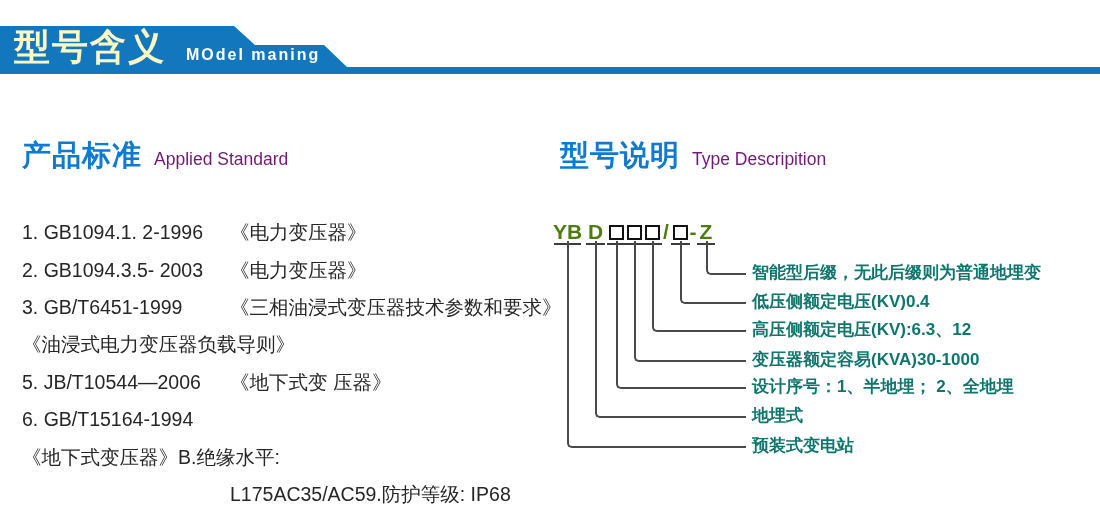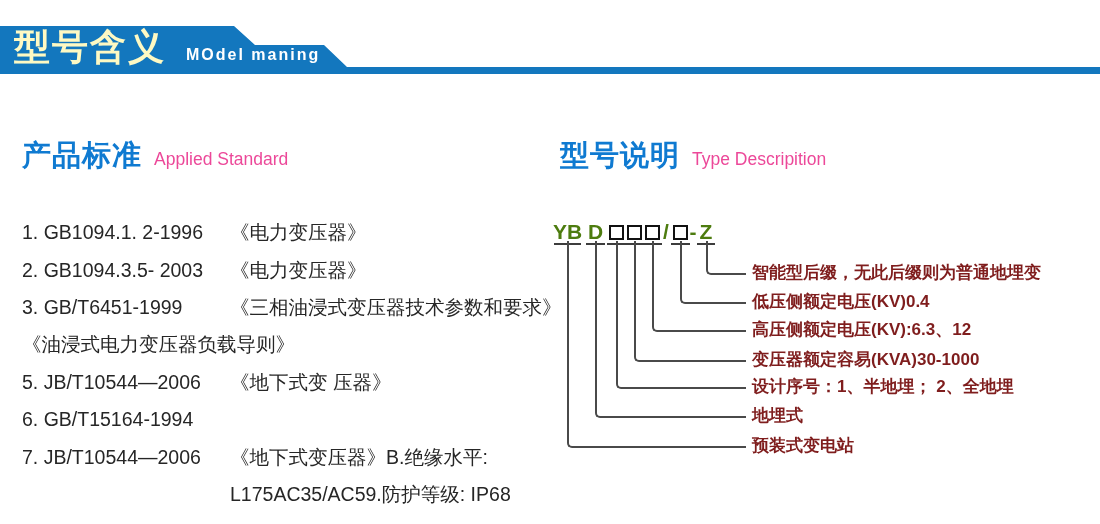--- a/index.html
+++ b/index.html
@@ -18,42 +18,42 @@
   }
   .banner-sub{
     position:absolute;left:186px;top:20px;color:#ffffff;font-size:16px;font-weight:bold;
     letter-spacing:2px;
   }
   
   .section-heading{position:absolute;display:flex;align-items:baseline;white-space:nowrap;}
   .heading-std{left:22px;top:136px;}
   .heading-model{left:560px;top:136px;}
   .heading-cn{color:#0f7ad1;font-size:29px;font-weight:bold;letter-spacing:1px;}
-  .heading-en{color:#ec4899;font-size:17.5px;margin-left:12px;}
+  .heading-en{color:#701a75;font-size:17.5px;margin-left:12px;}
   
   .std-list{position:absolute;left:22px;top:214px;width:530px;color:#262626;font-size:19.5px;}
   .std-row{display:flex;height:37.4px;align-items:center;white-space:nowrap;}
   .std-code{width:208px;flex:0 0 208px;}
   .std-title{flex:1;}
   .std-cont{height:37.4px;display:flex;align-items:center;padding-left:208px;white-space:nowrap;}
   
   .code-seg{
     position:absolute;top:223px;height:20px;color:#4d7c0f;font-weight:bold;font-size:21px;
     display:flex;align-items:flex-start;justify-content:center;line-height:17px;
   }
   .code-underlined{border-bottom:2px solid #3d3d3d;}
   .code-box{width:11px;height:11px;border:2px solid #111111;margin-top:2px;display:inline-block;background:#ffffff;}
   
   .elbow{
     position:absolute;border-left:2px solid #4a4a4a;border-bottom:2px solid #4a4a4a;
     border-bottom-left-radius:5px;
   }
   
   .dg-label{
-    position:absolute;left:752px;color:#7f1d1d;font-size:17px;font-weight:bold;
+    position:absolute;left:752px;color:#0f766e;font-size:17px;font-weight:bold;
     line-height:21px;white-space:nowrap;text-align:center;
   }
 </style>
 </head>
 <body>
 
 <div class="banner">
   <div class="banner-title">型号含义</div>
   <div class="banner-sub">MOdel maning</div>
 </div>
@@ -84,21 +84,20 @@
     <span class="std-title">《油浸式电力变压器负载导则》</span>
   </div>
   <div class="std-row">
     <span class="std-code">5. JB/T10544—2006</span>
     <span class="std-title">《地下式变 压器》</span>
   </div>
   <div class="std-row">
     <span class="std-code">6. GB/T15164-1994</span>
   </div>
   <div class="std-row">
-    <span class="std-code">7. JB/T10544—2006</span>
     <span class="std-title">《地下式变压器》B.绝缘水平:</span>
   </div>
   <div class="std-cont">L175AC35/AC59.防护等级: IP68</div>
 </div>
 
 <div class="code-seg code-underlined" style="left:554px;width:27px;">
     <span>YB</span>
   </div>
 <div class="code-seg code-underlined" style="left:586px;width:19px;">
     <span>D</span>

